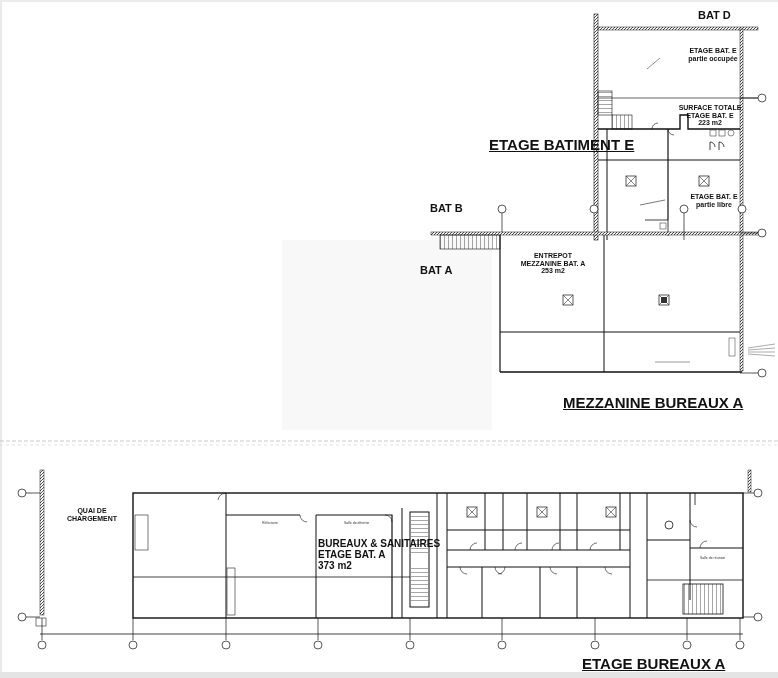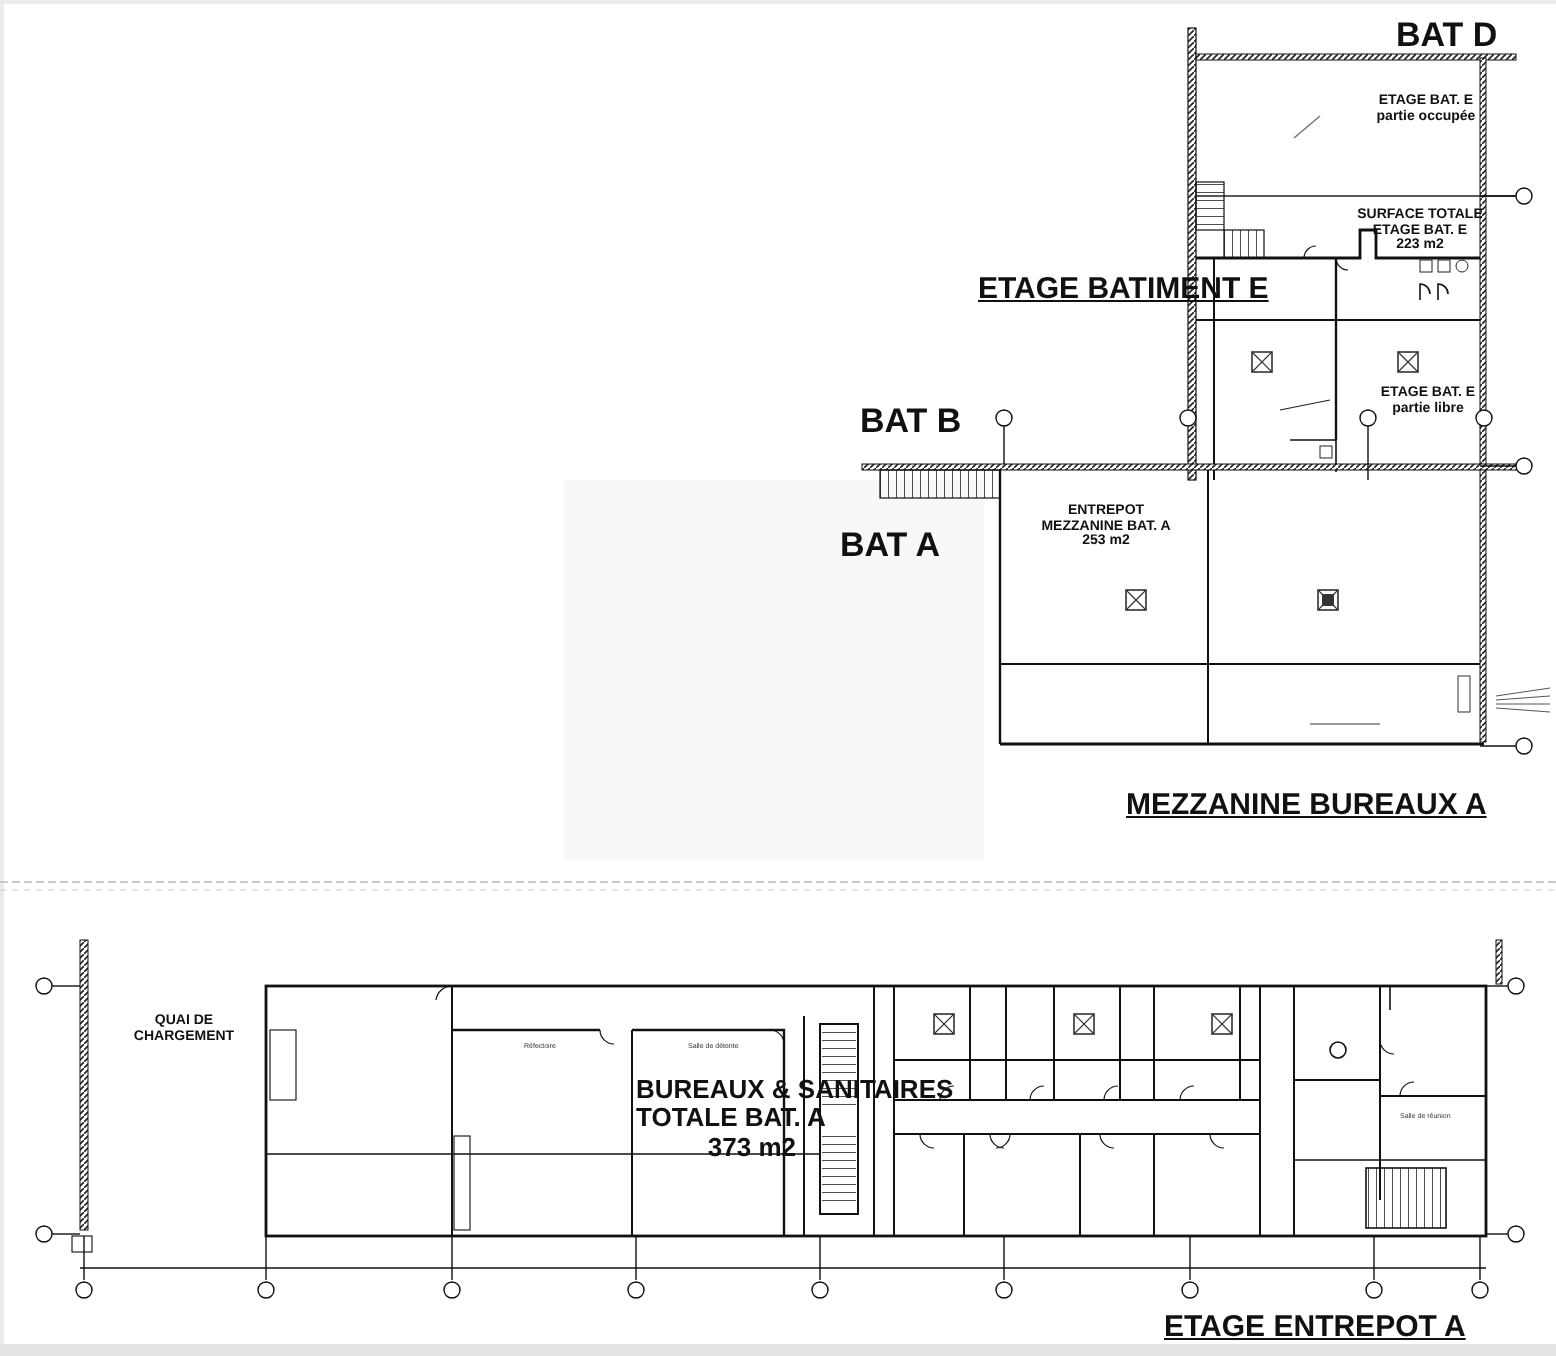--- a/index.html
+++ b/index.html
@@ -8,24 +8,24 @@
     background:#ffffff; font-family:"Liberation Sans", sans-serif; color:#111;
   }
   #sheet .bottom-band { position:absolute; left:0; top:672px; width:778px; height:6px; background:#e4e4e4; }
   #sheet .left-edge { position:absolute; left:0; top:0; width:2px; height:678px; background:#eaeaea; }
   #sheet .top-edge { position:absolute; left:0; top:0; width:778px; height:2px; background:#ececec; }
   #sheet .watermark {
     position:absolute; left:282px; top:240px; width:210px; height:190px;
     background:rgba(235,235,235,0.35);
   }
   .lbl { position:absolute; font-weight:bold; white-space:nowrap; line-height:1.1; }
-  .bat { font-size:17px; }
+  .bat { font-size:11px; }
   .title { font-size:15px; text-decoration:underline; }
   .room { font-size:7px; text-align:center; }
-  .room-big { font-size:13px; text-align:right; }
+  .room-big { font-size:10px; text-align:left; }
   .tiny { font-size:3.5px; font-weight:normal; color:#333; }
   svg { position:absolute; left:0; top:0; }
 </style>
 </head>
 <body>
 
 <div id="sheet">
   <div class="top-edge"></div>
   <div class="left-edge"></div>
   <div class="watermark"></div>
@@ -254,22 +254,22 @@
     <div>MEZZANINE BAT. A</div>
     <div>253 m2</div>
   </div>
 
   <div class="lbl room" style="left:62px; top:507px; width:60px;">
     <div>QUAI DE</div>
     <div>CHARGEMENT</div>
   </div>
   <div class="lbl room-big" style="left:318px; top:538px; width:80px;">
     <div>BUREAUX &amp; SANITAIRES</div>
-    <div>TOTALE BAT. A</div>
+    <div>ETAGE BAT. A</div>
     <div>373 m2</div>
   </div>
   <div class="lbl tiny" style="left:262px; top:522px;">Réfectoire</div>
   <div class="lbl tiny" style="left:344px; top:522px;">Salle de détente</div>
   <div class="lbl tiny" style="left:700px; top:557px;">Salle de réunion</div>
-  <div class="lbl title" style="left:582px; top:656px;">ETAGE ENTREPOT A</div>
+  <div class="lbl title" style="left:582px; top:656px;">ETAGE BUREAUX A</div>
 
   <div class="bottom-band"></div>
 </div>
 
 </body></html>

